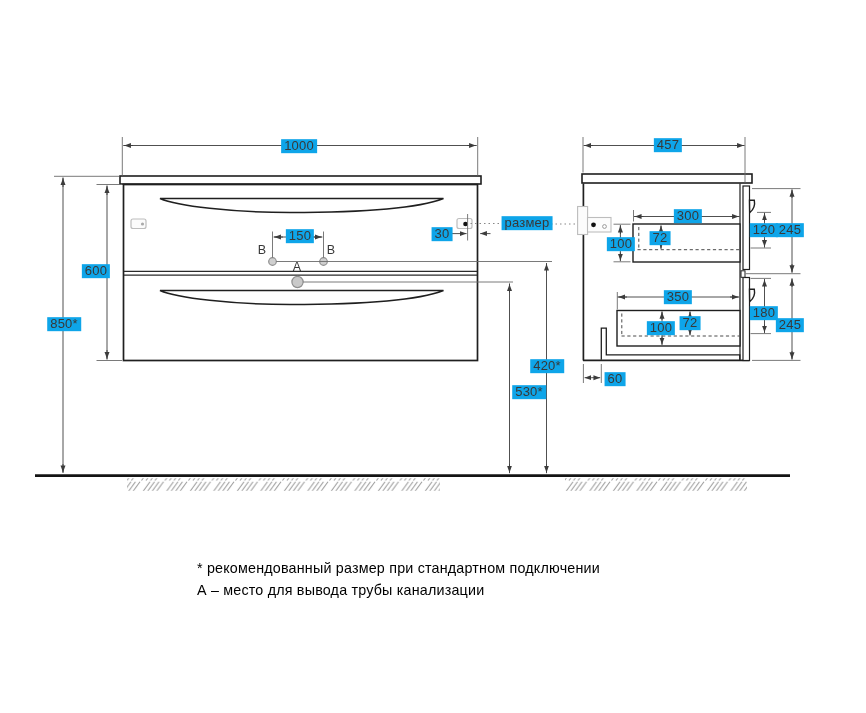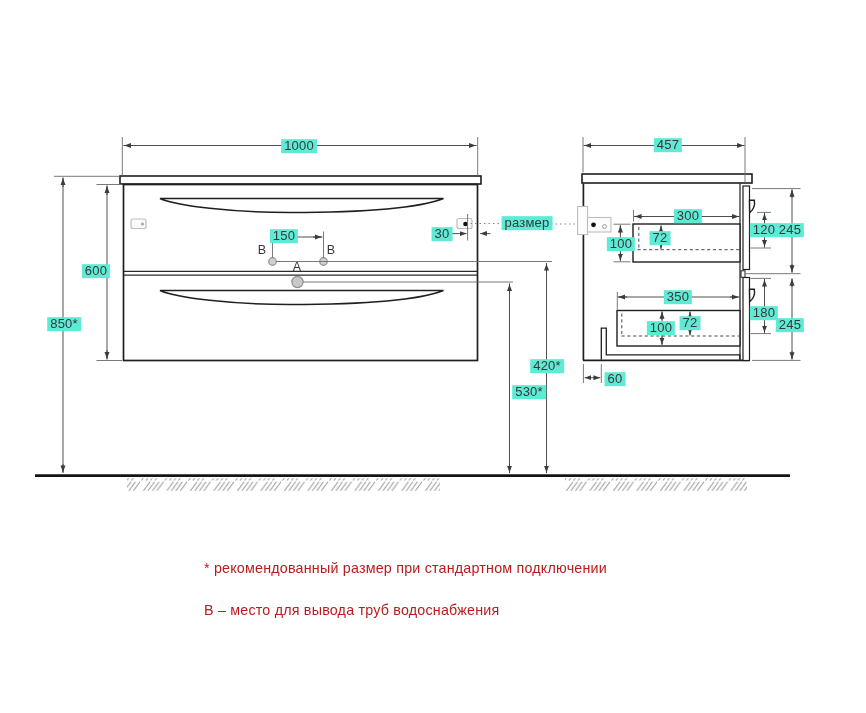--- a/index.html
+++ b/index.html
@@ -3,27 +3,27 @@
 <meta charset="utf-8">
 <style>
   html,body{margin:0;padding:0;background:#fff;}
   #stage{
     position:relative;width:866px;height:713px;background:#ffffff;overflow:hidden;
     font-family:"Liberation Sans", sans-serif;
   }
   svg{position:absolute;left:0;top:0;}
   .lbl{
     position:absolute;transform:translate(-50%,-50%);
-    font-size:13px;color:#383838;background:#5eead4;padding:0 3px;
+    font-size:13px;color:#383838;background:#0ea5e9;padding:0 3px;
     white-space:nowrap;line-height:1.05;letter-spacing:.2px;
   }
   .lbl.small{font-size:12.5px;padding:0 2px;}
   .lbl.nobg{background:transparent;}
   .legend-line{
-    position:absolute;left:204px;font-size:14.3px;color:#b91c1c;
+    position:absolute;left:197px;font-size:14.3px;color:#000000;
     letter-spacing:.2px;white-space:nowrap;background:transparent;
   }
 </style>
 </head>
 <body>
 
 <div id="stage">
 
 <svg width="866" height="713" viewBox="0 0 866 713">
   <defs>
@@ -256,21 +256,21 @@
     <g>
       <line x1="591.8" y1="377.7" x2="584.6" y2="377.7" marker-end="url(#ar)"></line>
       <line x1="591.8" y1="377.7" x2="600.2" y2="377.7" marker-end="url(#ar)"></line>
     </g>
   </g>
 </svg>
 
   <div class="lbl" style="left:299px;top:146px">1000</div>
   <div class="lbl" style="left:96px;top:271px">600</div>
   <div class="lbl" style="left:64px;top:324px">850*</div>
-  <div class="lbl" style="left:284px;top:236px">150</div>
+  <div class="lbl" style="left:300px;top:236px">150</div>
   <div class="lbl" style="left:442px;top:234px">30</div>
   <div class="lbl" style="left:527px;top:223px">размер</div>
   <div class="lbl small nobg" style="left:262px;top:251px">B</div>
   <div class="lbl small nobg" style="left:331px;top:251px">B</div>
   <div class="lbl small nobg" style="left:297px;top:268px">A</div>
   <div class="lbl" style="left:547px;top:366px">420*</div>
   <div class="lbl" style="left:529px;top:392px">530*</div>
 
   <div class="lbl" style="left:668px;top:145px">457</div>
   <div class="lbl" style="left:688px;top:216px">300</div>
@@ -279,15 +279,15 @@
   <div class="lbl" style="left:678px;top:297px">350</div>
   <div class="lbl" style="left:661px;top:328px">100</div>
   <div class="lbl" style="left:690px;top:323px">72</div>
   <div class="lbl" style="left:764px;top:230px">120</div>
   <div class="lbl" style="left:790px;top:230px">245</div>
   <div class="lbl" style="left:764px;top:313px">180</div>
   <div class="lbl" style="left:790px;top:325px">245</div>
   <div class="lbl" style="left:615px;top:379px">60</div>
 
   <div class="legend-line" style="top:560px">* рекомендованный размер при стандартном подключении</div>
-  <div class="legend-line" style="top:602px">В – место для вывода труб водоснабжения</div>
+  <div class="legend-line" style="top:582px">А – место для вывода трубы канализации</div>
 
 </div>
 
 </body></html>

